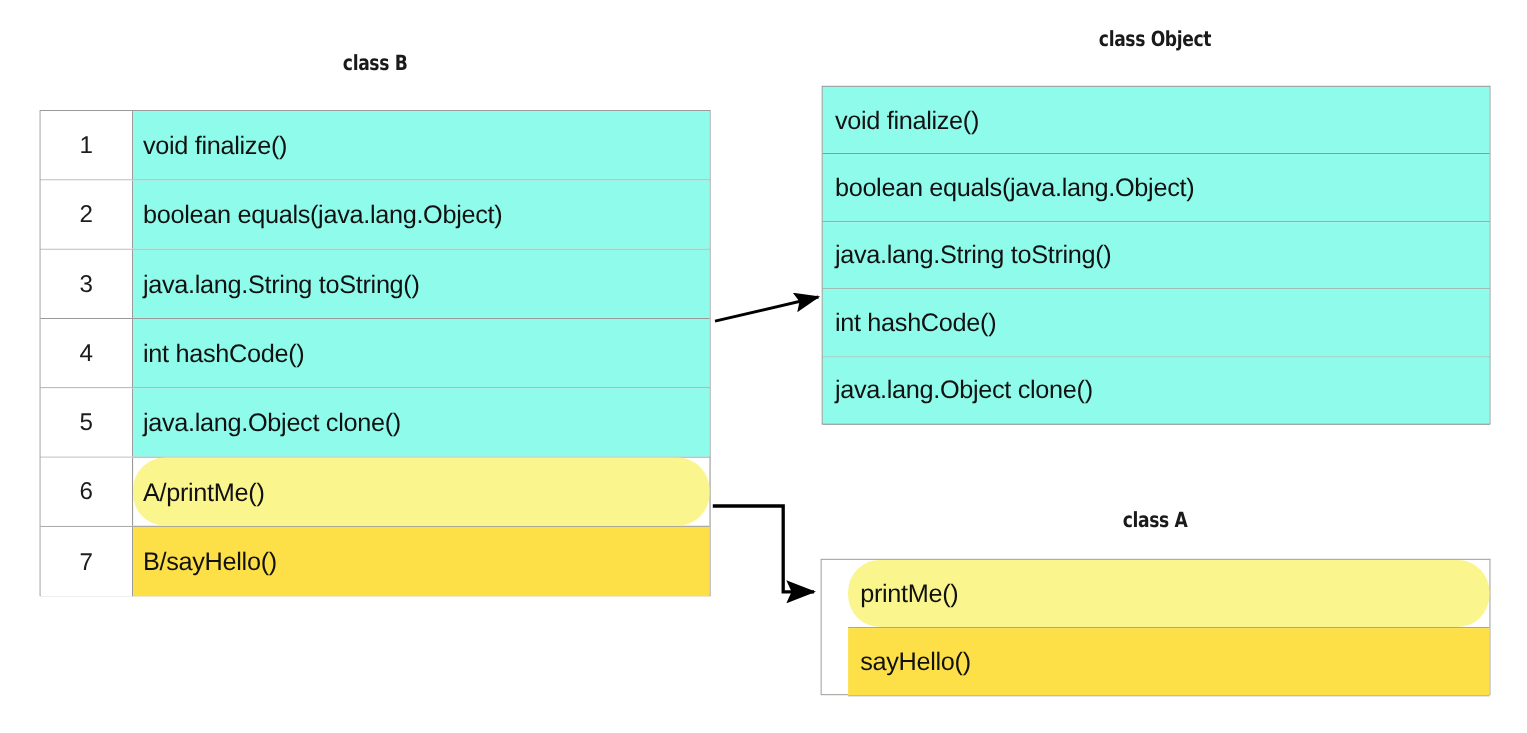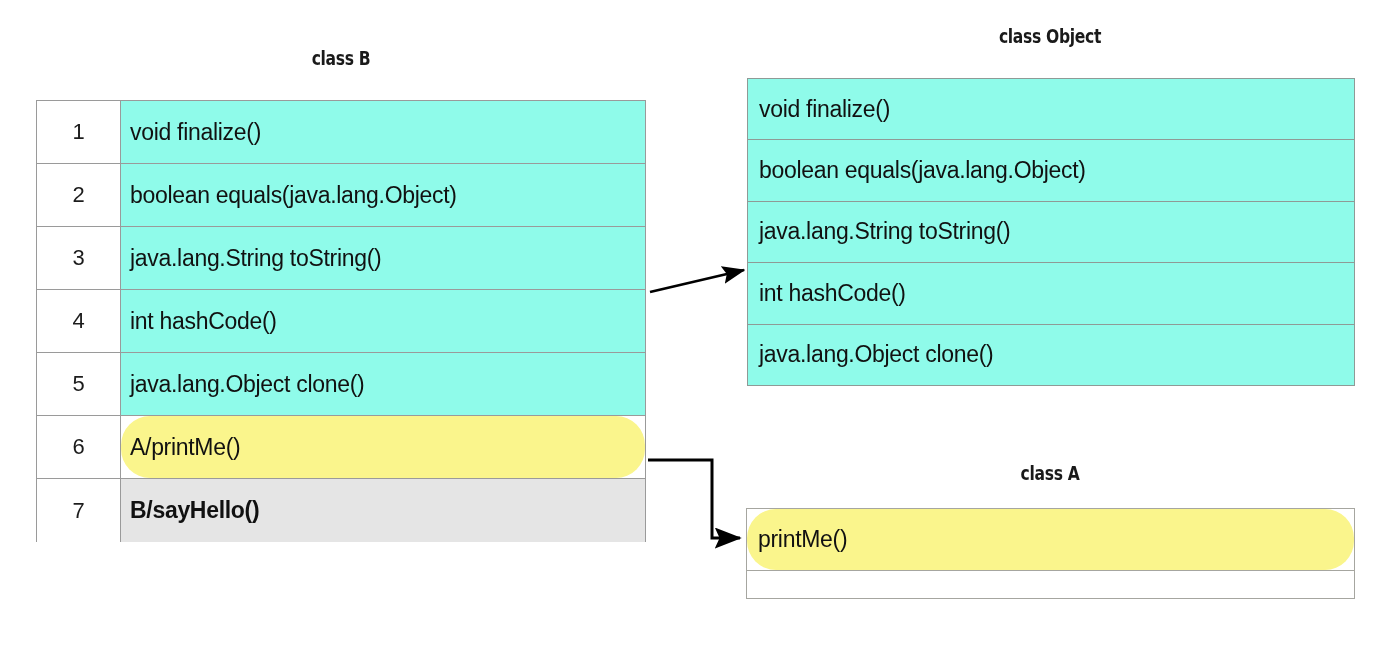--- a/index.html
+++ b/index.html
@@ -70,21 +70,21 @@
     align-items: center;
     padding-left: 9px;
     font-family: "Liberation Sans", sans-serif;
     font-size: 23px;
     letter-spacing: -0.3px;
     color: #111111;
     white-space: nowrap;
   }
   .fill-cyan  { background: #8FFBEA; }
   .fill-yellow{ background: #FAF58C; border-radius: 29px; }
-  .fill-white { background: #e5e5e5; font-weight: bold; }
+  .fill-white { background: #fde047; }
 
   
   #table-b {
     left: 36px;
     top: 100px;
     width: 610px;
     height: 442px;
   }
   #table-b .vrow { height: 63px; }
 
@@ -100,22 +100,23 @@
     height: 61.4px;
     border-bottom: 1px solid #8f9a96;
   }
   #table-object .sig-cell { padding-left: 11px; }
 
   
   #table-a {
     left: 746px;
     top: 508px;
     width: 609px;
-    height: 91px;
+    height: 124px;
     border-color: #a6a6a0;
+    padding-left: 24px;
   }
   #table-a .vrow {
     height: 62px;
     border-bottom: 1px solid #a6a6a0;
   }
   #table-a .sig-cell { padding-left: 11px; }
 
   
   #connectors {
     position: absolute;
@@ -191,20 +192,23 @@
       <div class="sig-cell fill-cyan">java.lang.Object clone()</div>
     </div>
   </div>
 
   <div class="class-title" style="left:955px; top:462px; width:190px;">class A</div>
 
   <div class="vtable" id="table-a">
     <div class="vrow">
       <div class="sig-cell fill-yellow">printMe()</div>
     </div>
+    <div class="vrow">
+      <div class="sig-cell fill-white">sayHello()</div>
+    </div>
   </div>
 
   <svg id="connectors" viewBox="0 0 1388 666" width="1388" height="666" xmlns="http://www.w3.org/2000/svg">
     <defs>
       <marker id="arrowhead" markerWidth="9" markerHeight="7" refX="8.4" refY="3.5" orient="auto" markerUnits="strokeWidth">
         <path d="M0,0 L9,3.5 L0,7 L1.6,3.5 z" fill="#000000"></path>
       </marker>
     </defs>
 
     <path d="M 650,292 L 744,270" fill="none" stroke="#000000" stroke-width="2.6" marker-end="url(#arrowhead)"></path>

